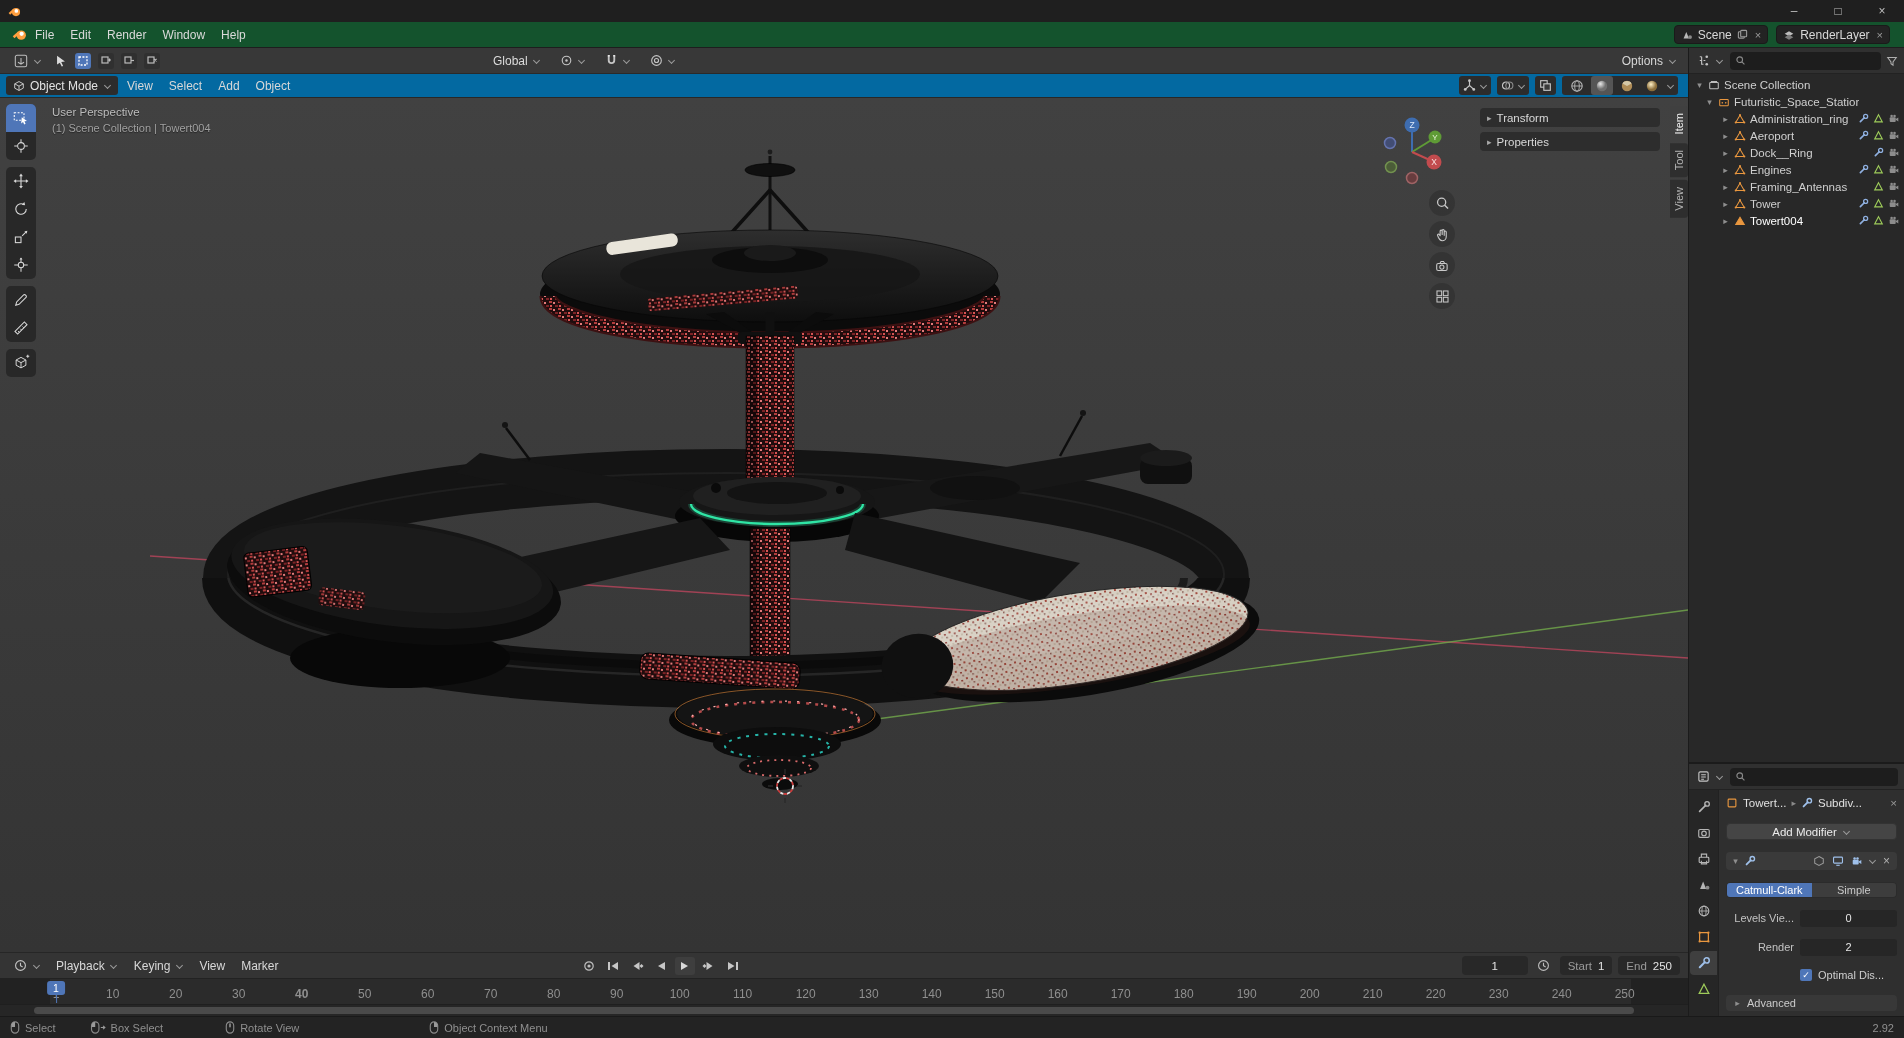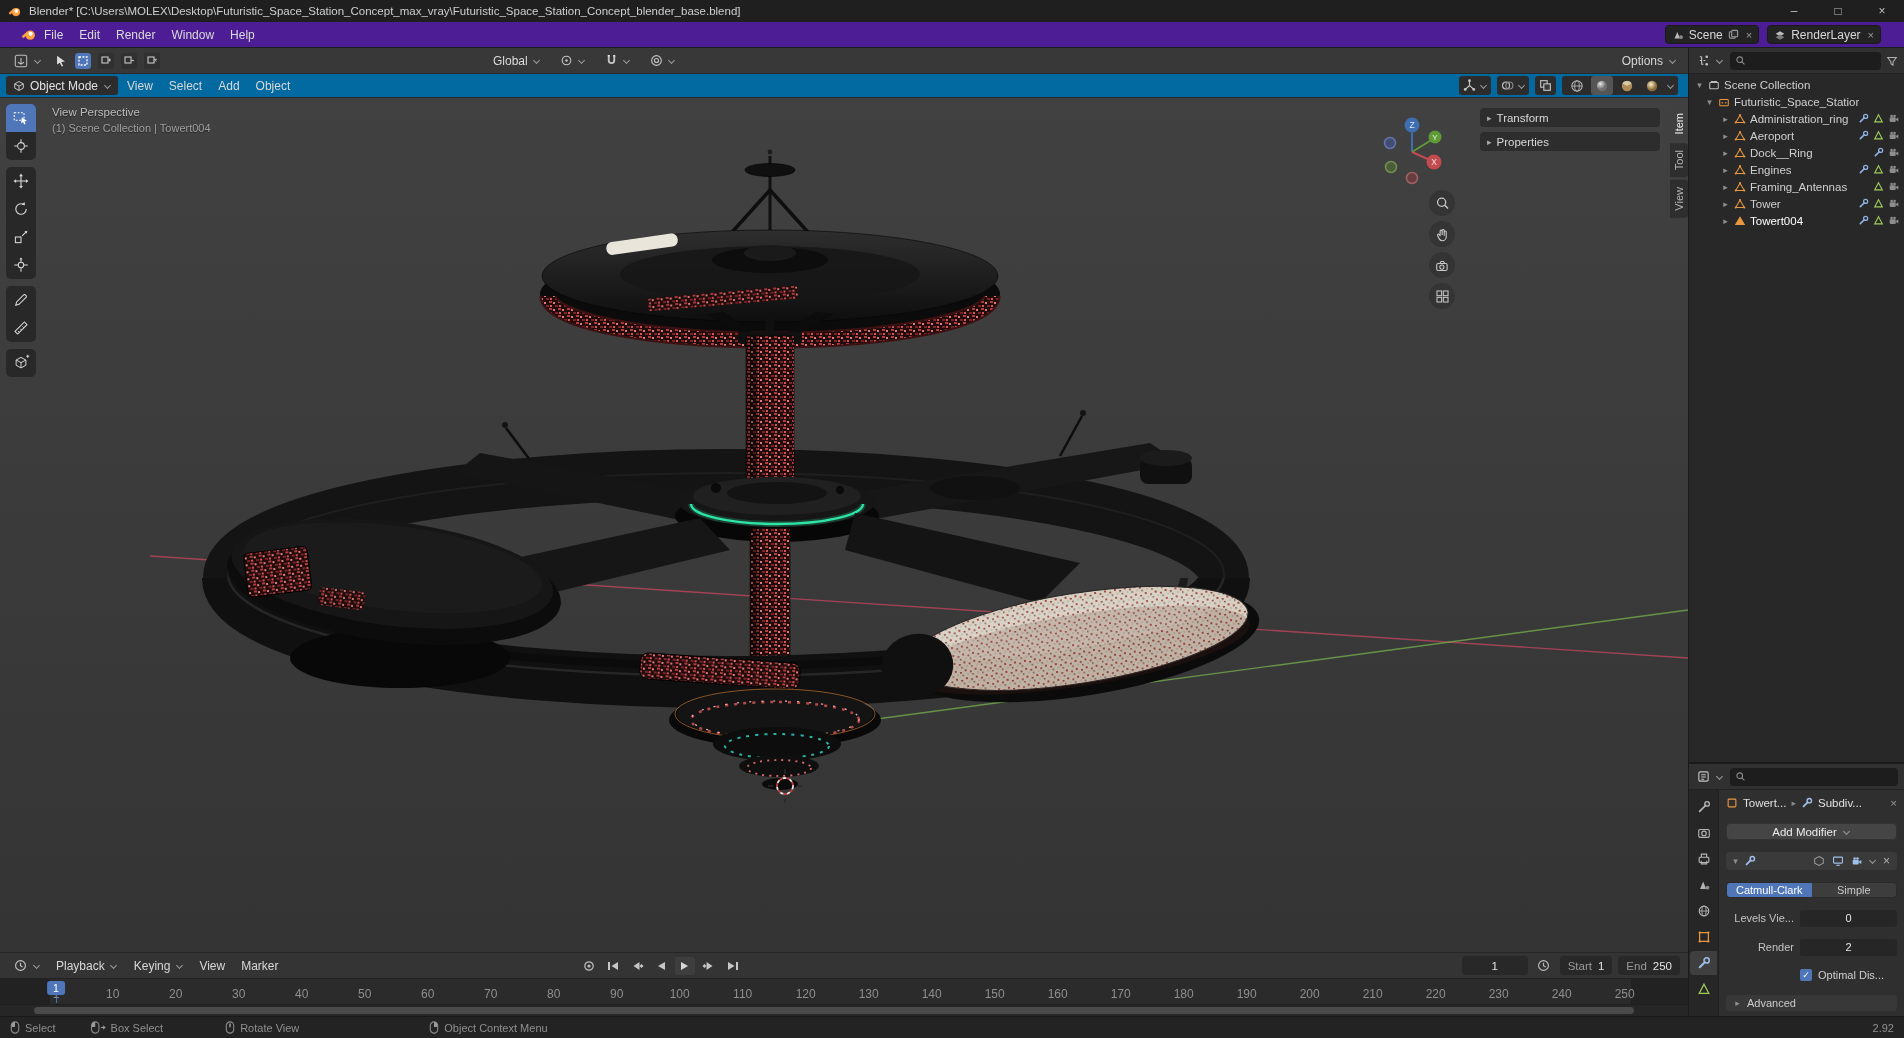--- a/index.html
+++ b/index.html
@@ -6,21 +6,21 @@
   body{margin:0;background:#111;font-family:"Liberation Sans","DejaVu Sans",sans-serif;-webkit-font-smoothing:antialiased}
   .app{width:1904px;height:1038px;display:flex;flex-direction:column;background:#2b2b2b;color:#d4d4d4;font-size:12px;overflow:hidden;position:relative}
 
   
   .titlebar{height:22px;background:#1f1f1f;display:flex;align-items:center;gap:8px;padding-left:8px;font-size:11.5px;color:#cfcfcf;flex:none}
   .win-controls{margin-left:auto;display:flex;height:100%}
   .win-btn{width:44px;display:flex;align-items:center;justify-content:center;color:#bdbdbd;font-size:12px}
   .win-btn.close{background:transparent}
 
   
-  .topbar{height:26px;background:#4c1d95;border-bottom:1px solid #1e1e1e;display:flex;align-items:center;padding:0 21px;flex:none}
+  .topbar{height:26px;background:#14532d;border-bottom:1px solid #1e1e1e;display:flex;align-items:center;padding:0 12px;flex:none}
   .menu-item{padding:0 8px;line-height:24px;color:#dadada}
   .tabs{display:flex;align-items:flex-end;height:26px;margin-left:12px}
   .tab{padding:4px 11px 5px;color:#b2b2b2;border-radius:5px 5px 0 0;line-height:16px;white-space:nowrap}
   .tab.active{background:#3d3d3d;color:#f1f1f1}
   .tab.add{color:#9a9a9a;padding:4px 8px 5px}
   .topbar-right{margin-left:auto;display:flex;gap:8px;align-items:center;padding-right:2px}
   .id-chip{display:flex;align-items:center;gap:5px;background:#232323;border:1px solid #1a1a1a;border-radius:4px;height:19px;padding:0 6px;color:#d8d8d8;white-space:nowrap}
   .chip-x{color:#9a9a9a;font-size:11px;padding-left:2px}
 
   
@@ -126,21 +126,20 @@
 <body>
 
 <div class="app">
 
   <div class="titlebar">
     <svg width="13" height="13" viewBox="0 0 14 14">
         <path d="M1.5 9.5 L6.5 5" stroke="#ff9f3f" stroke-width="2.4"></path>
         <circle cx="8.6" cy="7.6" r="4.4" fill="#ff9f3f"></circle>
         <circle cx="9" cy="6.4" r="2" fill="#fff"></circle>
       </svg>
-    <span>Blender* [C:\Users\MOLEX\Desktop\Futuristic_Space_Station_Concept_max_vray\Futuristic_Space_Station_Concept_blender_base.blend]</span>
     <div class="win-controls">
       <div class="win-btn">–</div>
       <div class="win-btn">□</div>
       <div class="win-btn close">×</div>
     </div>
   </div>
 
   <div class="topbar">
     <svg width="15" height="15" viewBox="0 0 14 14">
         <path d="M1.5 9.5 L6.5 5" stroke="#ff9f3f" stroke-width="2.4"></path>
@@ -522,21 +521,21 @@
             <div class="tool">
                 <svg width="18" height="18" viewBox="0 0 24 24">
                   <path d="M12 4.5 18.5 8 v7 L12 18.5 5.5 15 V8Z M12 11.5 V18.5 M5.5 8 12 11.5 18.5 8" fill="none" stroke="#d8d8d8" stroke-width="1.3"></path>
                   <path d="M19 3 h4 M21 1 v4" stroke="#d8d8d8" stroke-width="1.4"></path>
                 </svg>
               </div>
           </div>
         </div>
 
         <div class="overlay-text">
-          <div>View Perspective</div>
+          <div>User Perspective</div>
           <div class="l2">(1) Scene Collection | Towert004</div>
         </div>
 
         <svg class="nav-gizmo" viewBox="0 0 76 76">
           <line x1="38" y1="40" x2="38" y2="16" stroke="#3e6db0" stroke-width="2"></line>
           <line x1="38" y1="40" x2="59" y2="27" stroke="#5f9b36" stroke-width="2"></line>
           <line x1="38" y1="40" x2="58" y2="49" stroke="#c24b4e" stroke-width="2"></line>
           <circle cx="38" cy="13" r="7.5" fill="#3e6db0"></circle>
             <text x="38" y="16" font-size="8.5" fill="#dce8fa" text-anchor="middle" font-family="Liberation Sans, sans-serif">Z</text>
           <circle cx="61" cy="25" r="6.5" fill="#5f9b36"></circle>
@@ -679,21 +678,21 @@
         </div>
       </div>
       <div class="timeline-ruler">
         <div class="range-dim" style="left:0;width:50px"></div>
         <div class="range-dim" style="left:1631px;right:0"></div>
         <div class="playhead" style="left: 56px;"><span>1</span></div>
       <span class="tick" style="left: 56px;">1</span>
           <span class="tick" style="left: 112.7px;">10</span>
           <span class="tick" style="left: 175.7px;">20</span>
           <span class="tick" style="left: 238.7px;">30</span>
-          <span class="tick" style="left: 301.7px;">40</span>
+          <span class="tick" style="left: 301.7px; font-weight: bold;">40</span>
           <span class="tick" style="left: 364.7px;">50</span>
           <span class="tick" style="left: 427.7px;">60</span>
           <span class="tick" style="left: 490.7px;">70</span>
           <span class="tick" style="left: 553.7px;">80</span>
           <span class="tick" style="left: 616.7px;">90</span>
           <span class="tick" style="left: 679.7px;">100</span>
           <span class="tick" style="left: 742.7px;">110</span>
           <span class="tick" style="left: 805.7px;">120</span>
           <span class="tick" style="left: 868.7px;">130</span>
           <span class="tick" style="left: 931.7px;">140</span>

